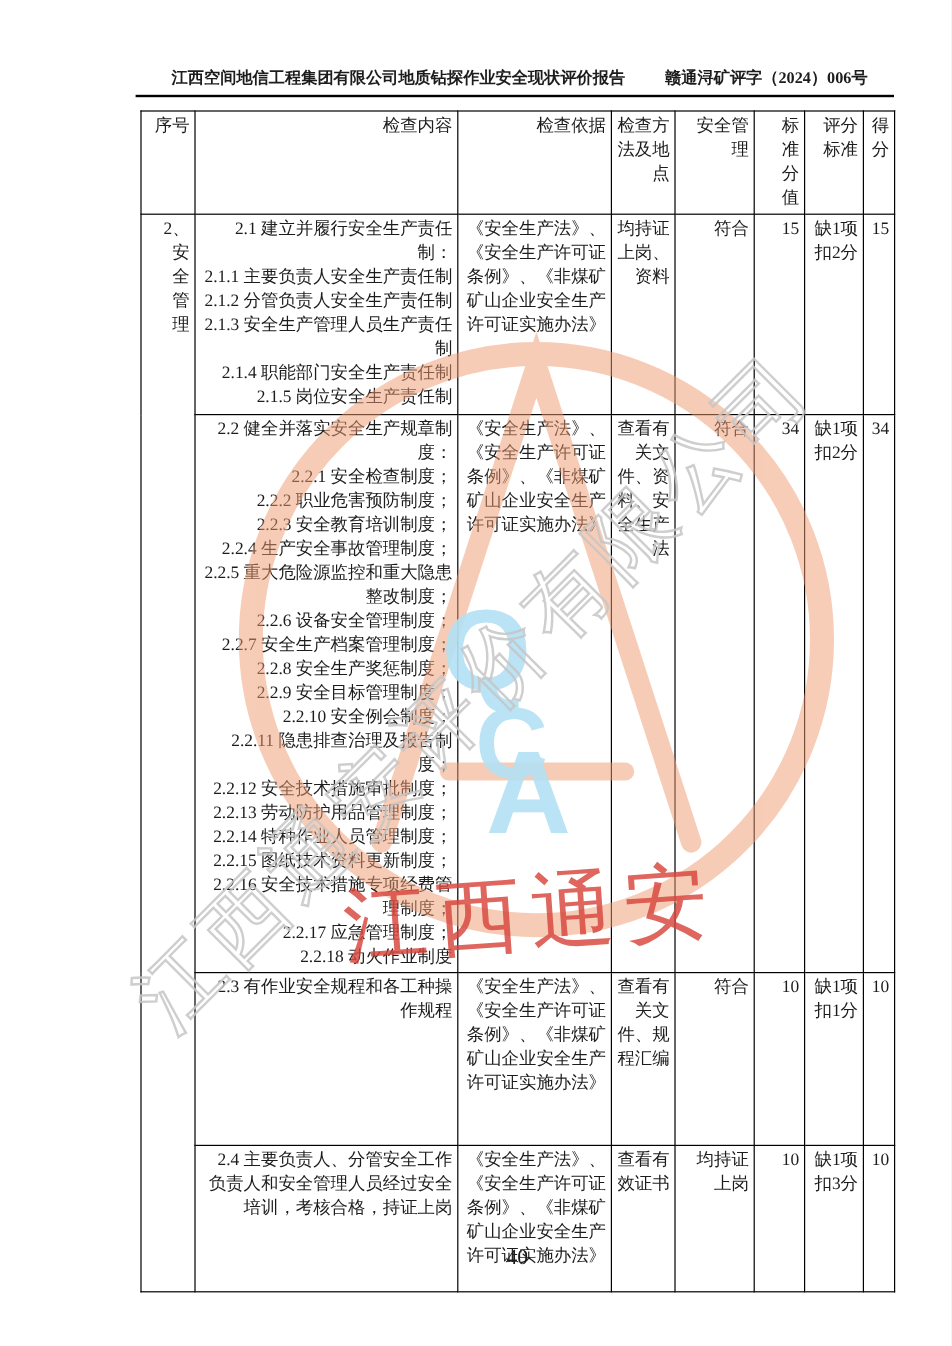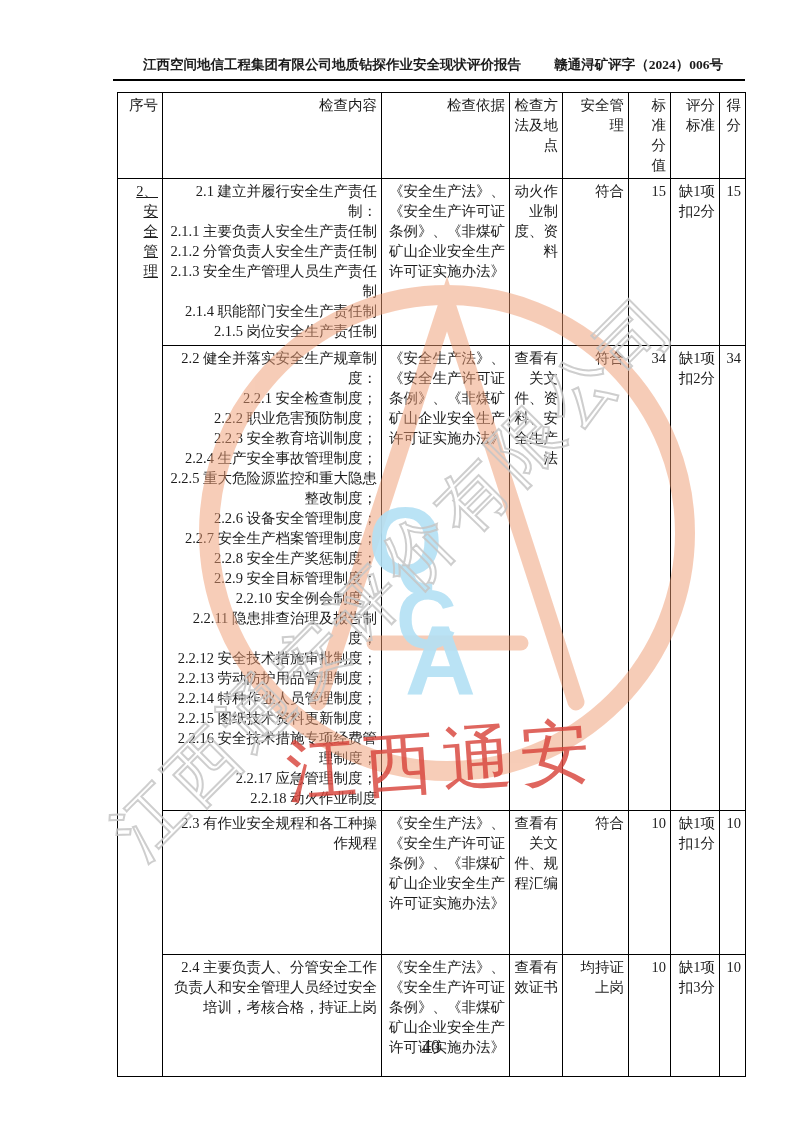--- a/index.html
+++ b/index.html
@@ -14,21 +14,21 @@
             table-layout:fixed;z-index:1;font-size:14.5px;line-height:20px;}
   table.doc th,table.doc td{border:1.5px solid #000;vertical-align:top;text-align:right;
             font-weight:normal;padding:2px 4px;box-sizing:border-box;overflow:hidden;}
   tr.r-head{height:86px;} tr.r1{height:167px;} tr.r2{height:446px;} tr.r3{height:144px;} tr.r4{height:122px;}
   .pre{white-space:pre-line;}
   .justify{text-align:justify;text-justify:inter-ideograph;}
   .num{padding-left:7px;}
   .rule{padding-right:10px;margin-top:20px;}
   .rec{padding-right:8px;margin-top:17px;}
   .w1{display:inline-block;width:17px;}   
-  .w2{display:inline-block;width:24px;text-decoration:underline;}   
+  .w2{display:inline-block;width:24px;}   
   
   .pgnum{position:absolute;left:117px;top:1037px;width:628px;text-align:center;
          font-size:18px;z-index:1;}
   
   svg.wm{position:absolute;left:0;top:0;z-index:5;pointer-events:none;}
 </style>
 </head>
 <body>
 
 <div class="page">
@@ -62,21 +62,21 @@
     </tr>
     <tr class="r1">
       <td rowspan="4"><span class="w2">2、安全管理</span></td>
       <td class="pre justify">2.1 建立并履行安全生产责任制：
 2.1.1 主要负责人安全生产责任制
 2.1.2 分管负责人安全生产责任制
 2.1.3 安全生产管理人员生产责任制
 2.1.4 职能部门安全生产责任制
 2.1.5 岗位安全生产责任制</td>
       <td class="justify">《安全生产法》、《安全生产许可证条例》、《非煤矿矿山企业安全生产许可证实施办法》</td>
-      <td class="justify">动火作业制度、资料</td>
+      <td class="justify">均持证上岗、资料</td>
       <td class="justify rec">符合</td>
       <td class="num">15</td>
       <td class="justify rule">缺1项扣2分</td>
       <td class="num">15</td>
     </tr>
     <tr class="r2">
       <td class="pre justify">2.2 健全并落实安全生产规章制度：
 2.2.1 安全检查制度；
 2.2.2 职业危害预防制度；
 2.2.3 安全教育培训制度；

